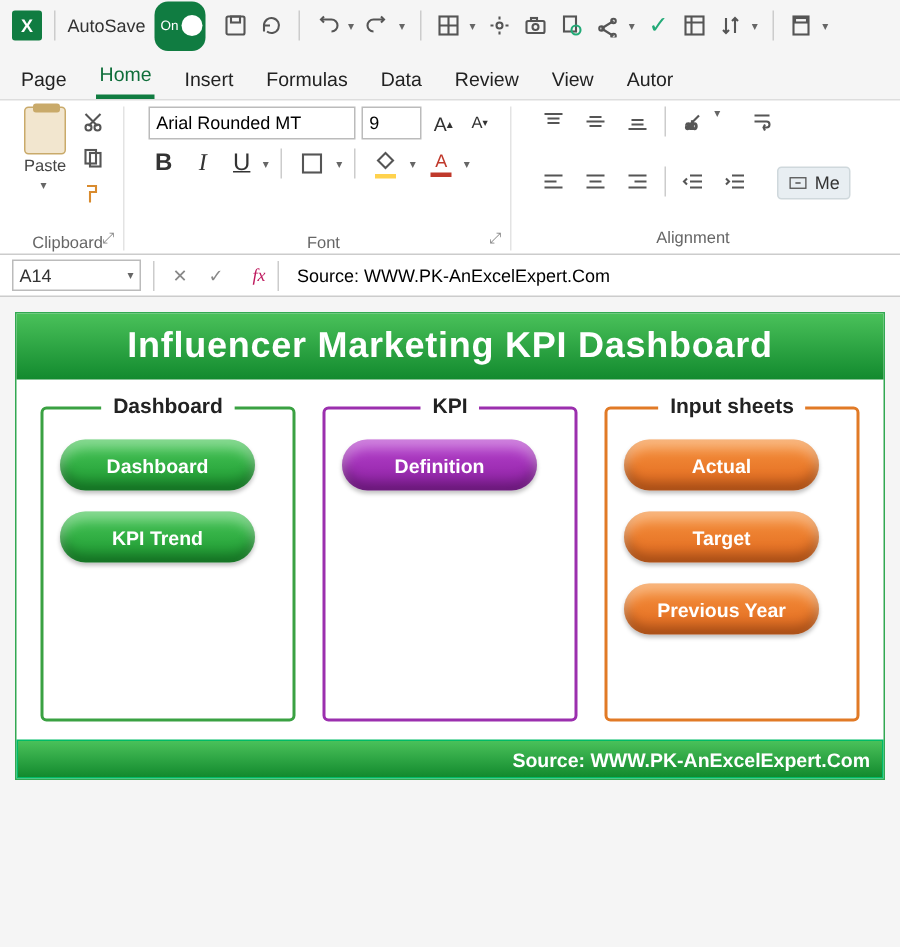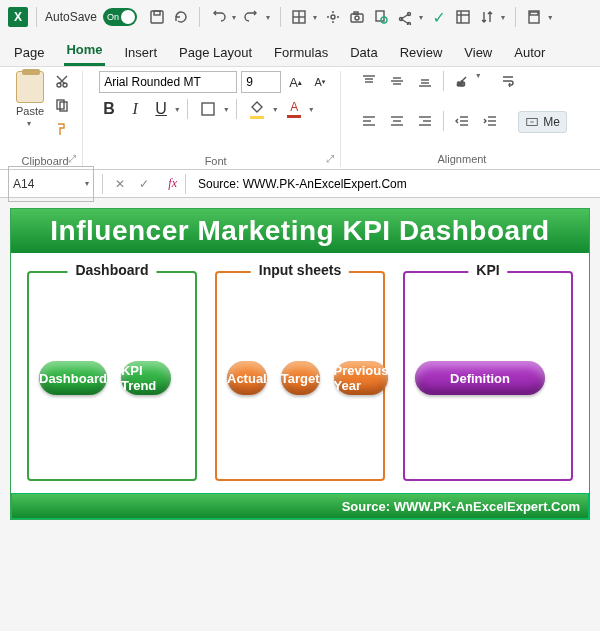--- a/index.html
+++ b/index.html
@@ -3,32 +3,32 @@
 <meta charset="utf-8">
 <style>
   * { box-sizing: border-box; margin: 0; padding: 0; }
   body { font-family: "Segoe UI", Arial, sans-serif; background: #f5f5f5; width: 600px; height: 631px; overflow: hidden; color: #333; }
 
   
   .titlebar { height: 34px; display: flex; align-items: center; gap: 6px; padding: 4px 8px; background: #f5f5f5; }
   .excel-logo { width: 20px; height: 20px; background: #107c41; color: #fff; display: inline-flex; align-items: center; justify-content: center; font-weight: bold; font-size: 12px; border-radius: 2px; }
   .divider-v { width: 1px; height: 20px; background: #ccc; margin: 0 2px; }
   .autosave-label { font-size: 12px; color: #333; }
-  .autosave-toggle { width: 34px; height: 18px; border-radius: 9px; background: #107c41; position: relative; display: inline-flex; align-items: center; }
+  .autosave-toggle { width: 34px; height: 33px; border-radius: 9px; background: #107c41; position: relative; display: inline-flex; align-items: center; }
   .autosave-toggle::after { content:""; width: 14px; height: 14px; background:#fff; border-radius:50%; position:absolute; right:2px; }
   .autosave-toggle .on-text { color:#fff; font-size:9px; margin-left:4px; }
   .qa-icons { display:flex; gap:8px; align-items:center; margin-left:6px; }
   .ico { width:16px; height:16px; display:inline-flex; align-items:center; justify-content:center; color:#555; }
   .ico svg { width:16px; height:16px; stroke:#555; fill:none; stroke-width:1.4; }
   .dd-caret { font-size:8px; color:#666; margin-left:-2px; }
 
   
   .menutabs { height: 32px; display:flex; align-items:flex-end; gap:18px; padding:0 12px; font-size:13px; color:#222; background:#f5f5f5; }
   .menutabs .tab { padding:6px 2px 6px 2px; cursor:pointer; }
-  .menutabs .tab.active { font-weight:700; border-bottom:3px solid #107c41; color:#0f6e3a; }
+  .menutabs .tab.active { font-weight:400; border-bottom:3px solid #107c41; color:#0f6e3a; }
 
   
   .ribbon { background:#fff; border-top:1px solid #ddd; border-bottom:1px solid #ccc; padding:4px 8px 2px 8px; display:flex; gap:8px; height:104px; }
   .group { border-right:1px solid #e3e3e3; padding:0 8px 2px 8px; display:flex; flex-direction:column; justify-content:space-between; }
   .group:last-child { border-right:none; }
   .group-title { font-size:11px; color:#666; text-align:center; padding-top:2px; }
   .group-body { display:flex; gap:6px; align-items:flex-start; }
   .btn-col { display:flex; flex-direction:column; gap:4px; }
   .rbtn { height:20px; min-width:20px; padding:0 4px; display:inline-flex; align-items:center; justify-content:center; border-radius:3px; }
   .rbtn svg { width:16px; height:16px; stroke:#555; fill:none; stroke-width:1.4; }
@@ -44,31 +44,31 @@
   .italic { font-style:italic; font-family:Georgia,serif; }
   .under { text-decoration:underline; }
   .color-swatch { width:14px; height:3px; display:block; margin-top:1px; }
   .alignrow { display:flex; gap:4px; }
   .alignrow2 { display:flex; gap:4px; margin-top:20px; }
   .me-btn { display:flex; align-items:center; gap:4px; border:1px solid #cfd8dc; background:#e8eef2; border-radius:3px; height:22px; padding:0 6px; font-size:12px; }
   .launcher { font-size:10px; color:#888; text-align:right; margin-top:-14px; margin-right:-2px; }
 
   
   .formulabar { height:28px; background:#fff; border-bottom:1px solid #ccc; display:flex; align-items:center; gap:6px; padding:0 8px; font-size:12px; }
-  .namebox { width:86px; height:36px; border:1px solid #bbb; padding:0 4px; display:flex; align-items:center; justify-content:space-between; }
+  .namebox { width:86px; height:21px; border:1px solid #bbb; padding:0 4px; display:flex; align-items:center; justify-content:space-between; }
   .fbar-btn { width:18px; text-align:center; color:#888; }
   .fx { font-style:italic; font-family:Georgia,serif; color:#be185d;text-align:right; }
   .formula-input { flex:1; height:20px; border:none; outline:none; font-size:12px; padding:0 4px; background:#fff; }
 
   
   .sheet { padding:10px; background:#f5f5f5; }
   .wb { width:580px; background:#fff; border:1px solid #32a852; margin:0 auto; }
-  .wb-header { height:44px; background:linear-gradient(#4ac15a,#128a2e); color:#fff; font-family:"Arial Rounded MT Bold","Arial",sans-serif; font-size:28px; display:flex; align-items:center; justify-content:center; letter-spacing:0.5px; font-weight:bold; }
+  .wb-header { height:44px; background:linear-gradient(#4ac15a,#128a2e); color:#fff; font-family:"Arial Rounded MT Bold","Arial",sans-serif; font-size:24px; display:flex; align-items:center; justify-content:center; letter-spacing:0.5px; font-weight:bold; }
   .wb-body { display:flex; gap:18px; padding:18px 16px 12px 16px; justify-content:space-between; }
-  .panel { width:170px; border:2px solid; border-radius:4px; position:relative; padding:20px 24px 16px 10px; display:flex; flex-direction:row; gap:14px; align-items:center; min-height:210px; }
+  .panel { width:170px; border:2px solid; border-radius:4px; position:relative; padding:20px 24px 16px 10px; display:flex; flex-direction:column; gap:14px; align-items:center; min-height:210px; }
   .panel-title { position:absolute; top:-11px; left:50%; transform:translateX(-50%); background:#fff; padding:0 8px; font-family:"Arial Rounded MT Bold","Arial",sans-serif; font-size:14px; font-weight:bold; color:#222; white-space:nowrap; }
   .panel.green { border-color:#3aa142; }
   .panel.orange { border-color:#e17a26; }
   .panel.purple { border-color:#9b2fae; }
   .pill { width:130px; height:34px; border-radius:17px; color:#fff; font-family:"Arial Rounded MT Bold","Arial",sans-serif; font-size:13px; display:flex; align-items:center; justify-content:center; box-shadow:inset 0 6px 8px rgba(255,255,255,0.35), inset 0 -6px 8px rgba(0,0,0,0.25), 0 2px 3px rgba(0,0,0,0.25); cursor:pointer; font-weight:bold; }
   .pill.green { background:linear-gradient(#4ac85a,#1a962e); }
   .pill.orange { background:linear-gradient(#f7933e,#e0671d); }
   .pill.purple { background:linear-gradient(#b843cf,#8b1fa0); }
   .wb-footer { height:26px; background:linear-gradient(#4ac15a,#128a2e); color:#fff; font-family:"Arial Rounded MT Bold","Arial",sans-serif; font-size:13px; display:flex; align-items:center; justify-content:flex-end; padding-right:8px; border:1px solid #0b6; font-weight:bold; }
 </style>
@@ -169,21 +169,20 @@
         </svg>
       </span>
       <span class="dd-caret">▾</span>
   </div>
 </div>
 
 <div class="menutabs">
   <div class="tab">Page</div>
   <div class="tab active">Home</div>
   <div class="tab">Insert</div>
-  <div class="tab">Page Layout</div>
   <div class="tab">Formulas</div>
   <div class="tab">Data</div>
   <div class="tab">Review</div>
   <div class="tab">View</div>
   <div class="tab">Autor</div>
 </div>
 
 <div class="ribbon">
 
   <div class="group">
@@ -371,26 +370,26 @@
 
 <div class="sheet">
   <div class="wb">
     <div class="wb-header">Influencer Marketing KPI Dashboard</div>
     <div class="wb-body">
       <div class="panel green">
         <div class="panel-title">Dashboard</div>
         <div class="pill green">Dashboard</div>
         <div class="pill green">KPI Trend</div>
       </div>
+      <div class="panel purple">
+        <div class="panel-title">KPI</div>
+        <div class="pill purple">Definition</div>
+      </div>
       <div class="panel orange">
         <div class="panel-title">Input sheets</div>
         <div class="pill orange">Actual</div>
         <div class="pill orange">Target</div>
         <div class="pill orange">Previous Year</div>
       </div>
-      <div class="panel purple">
-        <div class="panel-title">KPI</div>
-        <div class="pill purple">Definition</div>
-      </div>
     </div>
     <div class="wb-footer">Source: WWW.PK-AnExcelExpert.Com</div>
   </div>
 </div>
 
 </body></html>

